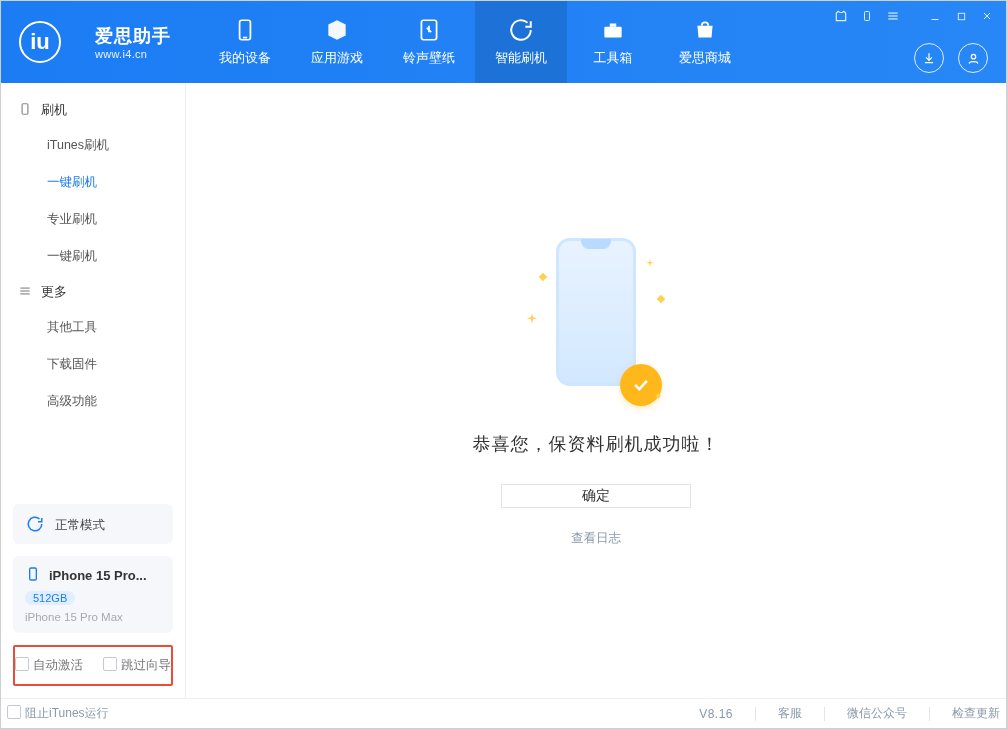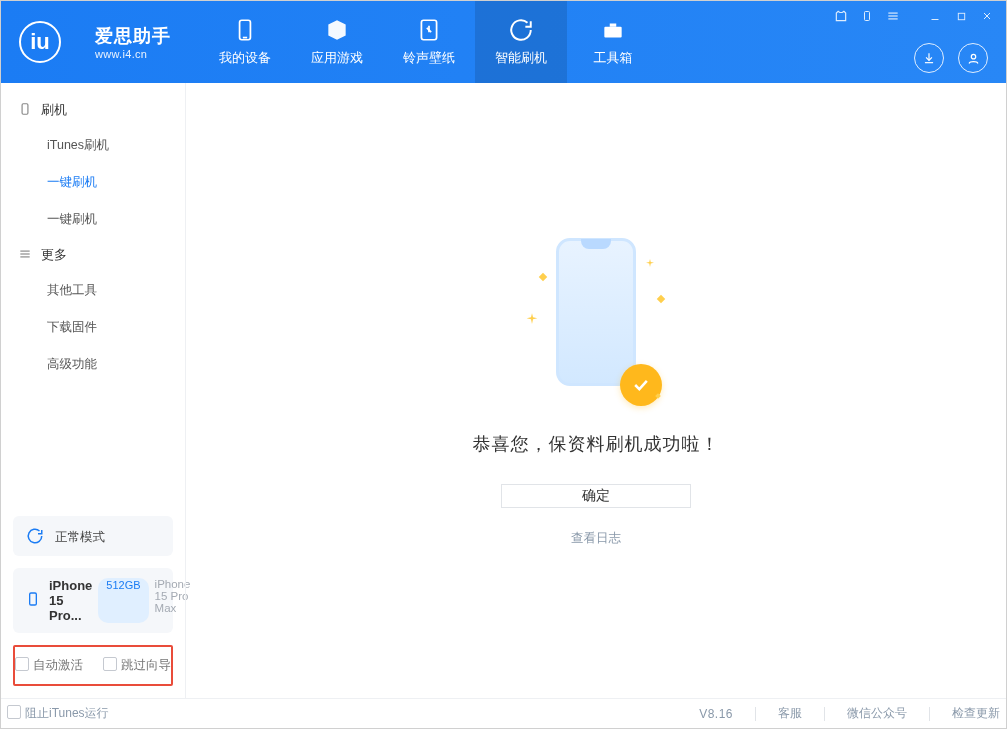--- a/index.html
+++ b/index.html
@@ -27,21 +27,21 @@
 .sidebar { width: 184px; padding: 10px 0 0 0; display: flex; flex-direction: column; }
 .group-title { display: flex; gap: 8px; padding: 8px 16px; font-size: 13px; color: #333; }
 .group-title .icon { width: 16px; height: 16px; display:inline-flex; align-items:center; justify-content:center; color:#888; }
 .menu-item { padding: 10px 16px 10px 46px; font-size: 12.5px; color: #555; cursor: pointer; }
 .menu-item.active { color: #1b7cf4; }
 
 .side-bottom { margin-top: auto; padding: 12px; }
 .mode-box, .device-box { background: #f5f7fa; border-radius: 6px; padding: 10px 12px; margin-bottom: 12px; font-size: 12.5px; color: #444; }
 .mode-box { display: flex; align-items: flex-end; gap: 10px; cursor: pointer; }
 .mode-icon { width: 20px; height: 20px; color: #1b7cf4; display:inline-flex; align-items:center; justify-content:center; }
-.device-box { display: flex; flex-direction: row; gap: 6px; }
+.device-box { display: flex; flex-direction: column; gap: 6px; }
 .device-head { display:flex; align-items:center; gap:8px; }
 .device-name { font-size: 13px; font-weight: 600; color: #333; }
 .storage-pill { display:inline-block; background:#e0efff; color:#1b7cf4; font-size:11px; padding: 1px 8px; border-radius: 10px; width: max-content; }
 .device-sub { font-size: 11.5px; color: #a4aab3; }
 .highlight-box { border: 2px solid #e94c3a; border-radius: 2px; padding: 10px 0; display: flex; gap: 20px; align-items: center; font-size: 12.5px; color: #777; }
 .checkbox { width: 14px; height: 14px; border: 1px solid #c5c9d0; border-radius: 2px; display:inline-block; margin-right: 4px; vertical-align: -2px; cursor:pointer; }
 
 .main { flex: 1; border-left: 1px solid #eef0f3; display: flex; flex-direction: column; align-items: center; justify-content: center; color: #333; }
 .phone-illus { width: 108px; height: 170px; position: relative; margin-bottom: 28px; }
 .phone-frame { width: 80px; height: 148px; border-radius: 14px; background: linear-gradient(180deg,#e8f3ff,#d2e8ff); border: 3px solid #cfe6ff; position:absolute; left: 14px; top: 4px; }
@@ -110,20 +110,27 @@
           </svg>
         <span>智能刷机</span>
       </div>
       <div class="nav-item">
         <svg viewBox="0 0 24 24" fill="#fff">
             <rect x="4" y="9" width="16" height="10" rx="1"></rect>
             <rect x="9" y="6" width="6" height="3"></rect>
           </svg>
         <span>工具箱</span>
       </div>
+      <div class="nav-item">
+        <svg viewBox="0 0 24 24" fill="#fff">
+            <path d="M5 8h14l-1 11H6z"></path>
+            <path d="M9 8a3 3 0 0 1 6 0" fill="none" stroke="#fff" stroke-width="1.6"></path>
+          </svg>
+        <span>爱思商城</span>
+      </div>
     </div>
 
     <div class="header-right">
       <span class="win-btn">
           <svg width="14" height="14" viewBox="0 0 24 24" fill="none" stroke="currentColor" stroke-width="2">
             <path d="M7 4l-3 3v13h16V7l-3-3-3 2h-4z"></path>
           </svg>
         </span>
       <span class="win-btn">
           <svg width="12" height="14" viewBox="0 0 24 24" fill="none" stroke="currentColor" stroke-width="2">
@@ -178,20 +185,21 @@
       <div class="group-title">
         <span class="icon">
             <svg width="14" height="14" viewBox="0 0 24 24" fill="none" stroke="currentColor" stroke-width="2">
               <rect x="7" y="3" width="10" height="18" rx="2"></rect>
             </svg>
           </span>
         <span>刷机</span>
       </div>
       <div class="menu-item">iTunes刷机</div>
       <div class="menu-item active">一键刷机</div>
+      <div class="menu-item">专业刷机</div>
       <div class="menu-item">一键刷机</div>
 
       <div class="group-title">
         <span class="icon">
             <svg width="14" height="14" viewBox="0 0 24 24" stroke="currentColor" stroke-width="2">
               <line x1="4" y1="7" x2="20" y2="7"></line>
               <line x1="4" y1="12" x2="20" y2="12"></line>
               <line x1="4" y1="17" x2="20" y2="17"></line>
             </svg>
           </span>

